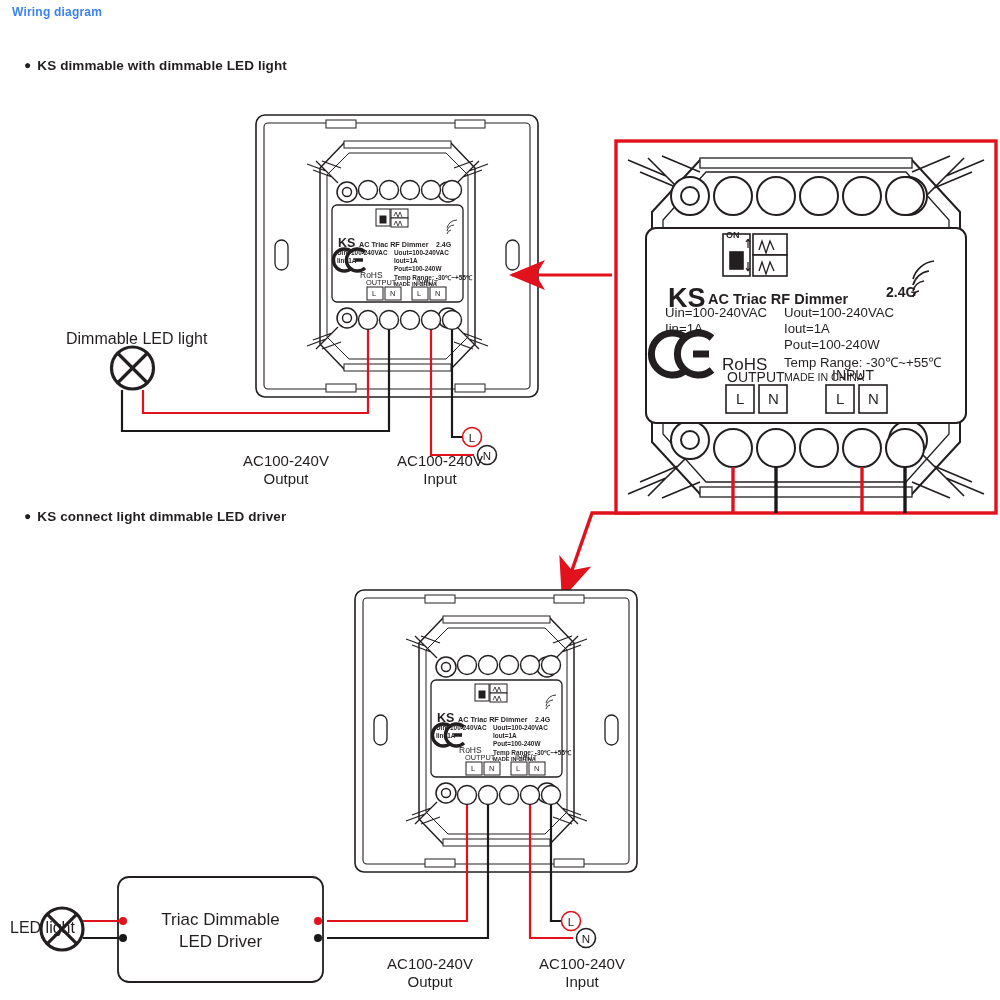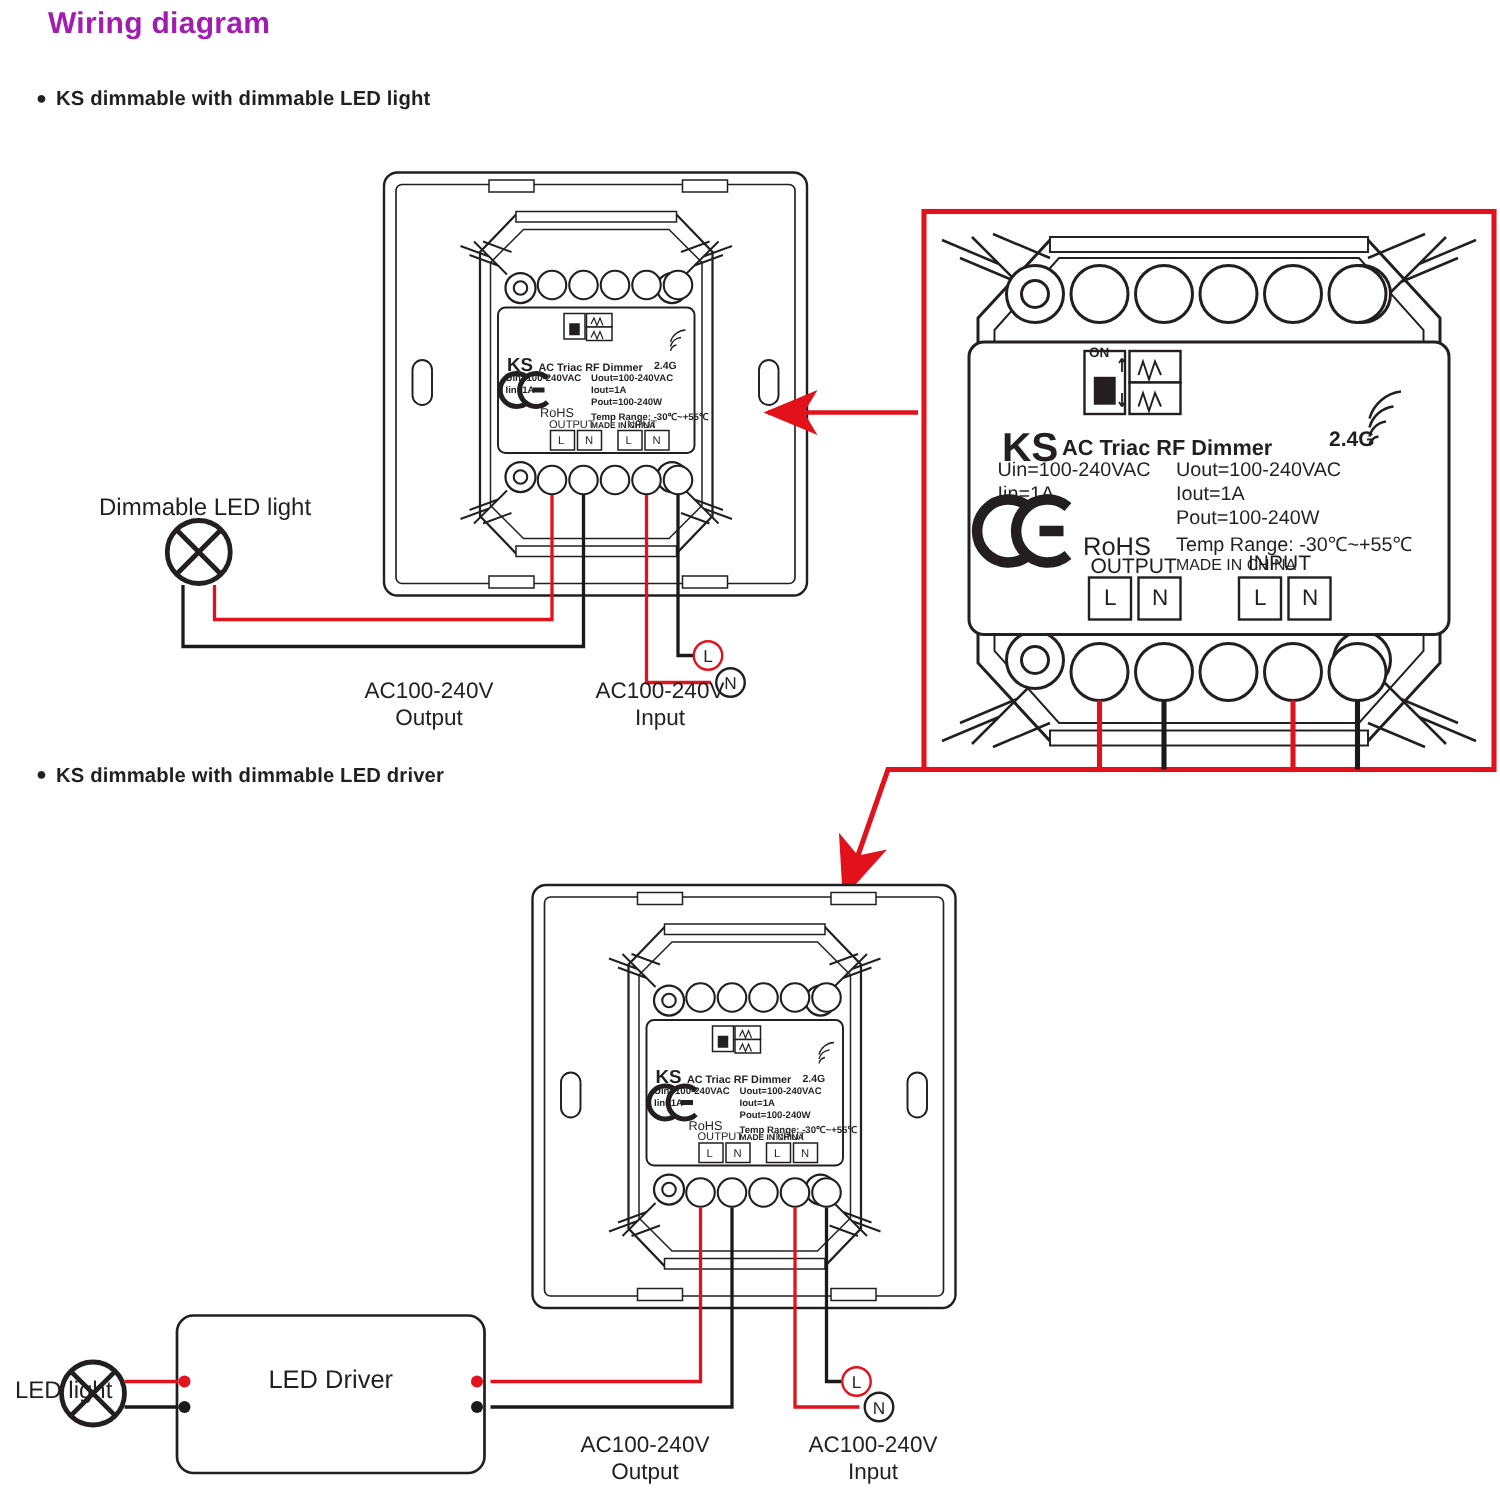--- a/index.html
+++ b/index.html
@@ -8,22 +8,22 @@
     background:#ffffff;
     font-family:"Liberation Sans", sans-serif;
     color:#231f20;
     position:relative;
     overflow:hidden;
   }
   #stage{position:absolute;left:0;top:0;width:1000px;height:1000px;}
   #svgroot{position:absolute;left:0;top:0;width:1000px;height:1000px;}
 
   .page-title{
-    position:absolute;left:32px;top:5px;
-    font-size:20px;font-weight:bold;color:#a21caf;
+    position:absolute;left:12px;top:5px;
+    font-size:12px;font-weight:bold;color:#3b82f6;
     letter-spacing:.2px;
   }
   .bullet-head{
     position:absolute;font-size:13.5px;font-weight:bold;color:#231f20;
     letter-spacing:.1px;white-space:nowrap;
   }
   .bullet-head .dot{display:inline-block;margin-right:6px;font-size:12px;vertical-align:1px;}
   #bullet1{left:24px;top:58px;}
   #bullet2{left:24px;top:509px;}
 
@@ -45,21 +45,21 @@
 
 <div id="stage">
 
   <div class="page-title">Wiring diagram</div>
 
   <div class="bullet-head" id="bullet1">
     <span class="dot">●</span><span>KS dimmable with dimmable LED light</span>
   </div>
 
   <div class="bullet-head" id="bullet2">
-    <span class="dot">●</span><span>KS dimmable with dimmable LED driver</span>
+    <span class="dot">●</span><span>KS connect light dimmable LED driver</span>
   </div>
 
   <svg id="svgroot" viewBox="0 0 1000 1000">
     <defs>
       <g id="mount-lug-left">
         <path d="M0,0 l-26,-26 M-6,-6 l-16,12 M-14,-14 l-16,12 M-22,-22 l-16,12" fill="none" stroke="#231f20" stroke-width="1.6"></path>
       </g>
       <marker id="redarrow" markerWidth="12" markerHeight="10" refX="11" refY="5" orient="auto">
         <path d="M12,5 L0,0 L3,5 L0,10 Z" fill="#e1121b"></path>
       </marker>
@@ -452,20 +452,21 @@
   </div>
 
   <div class="wirelabel" style="left:350px;top:452px;width:180px;">
     <div>AC100-240V</div>
     <div>Input</div>
   </div>
 
   <div class="devlabel" style="left:10px;top:881px;margin-top:38px;">LED light</div>
 
   <div class="drivertext" style="left:128px;top:909px;width:185px;">
+    <div>Triac Dimmable</div>
     <div>LED Driver</div>
   </div>
 
   <div class="wirelabel" style="left:340px;top:955px;width:180px;">
     <div>AC100-240V</div>
     <div>Output</div>
   </div>
 
   <div class="wirelabel" style="left:492px;top:955px;width:180px;">
     <div>AC100-240V</div>

